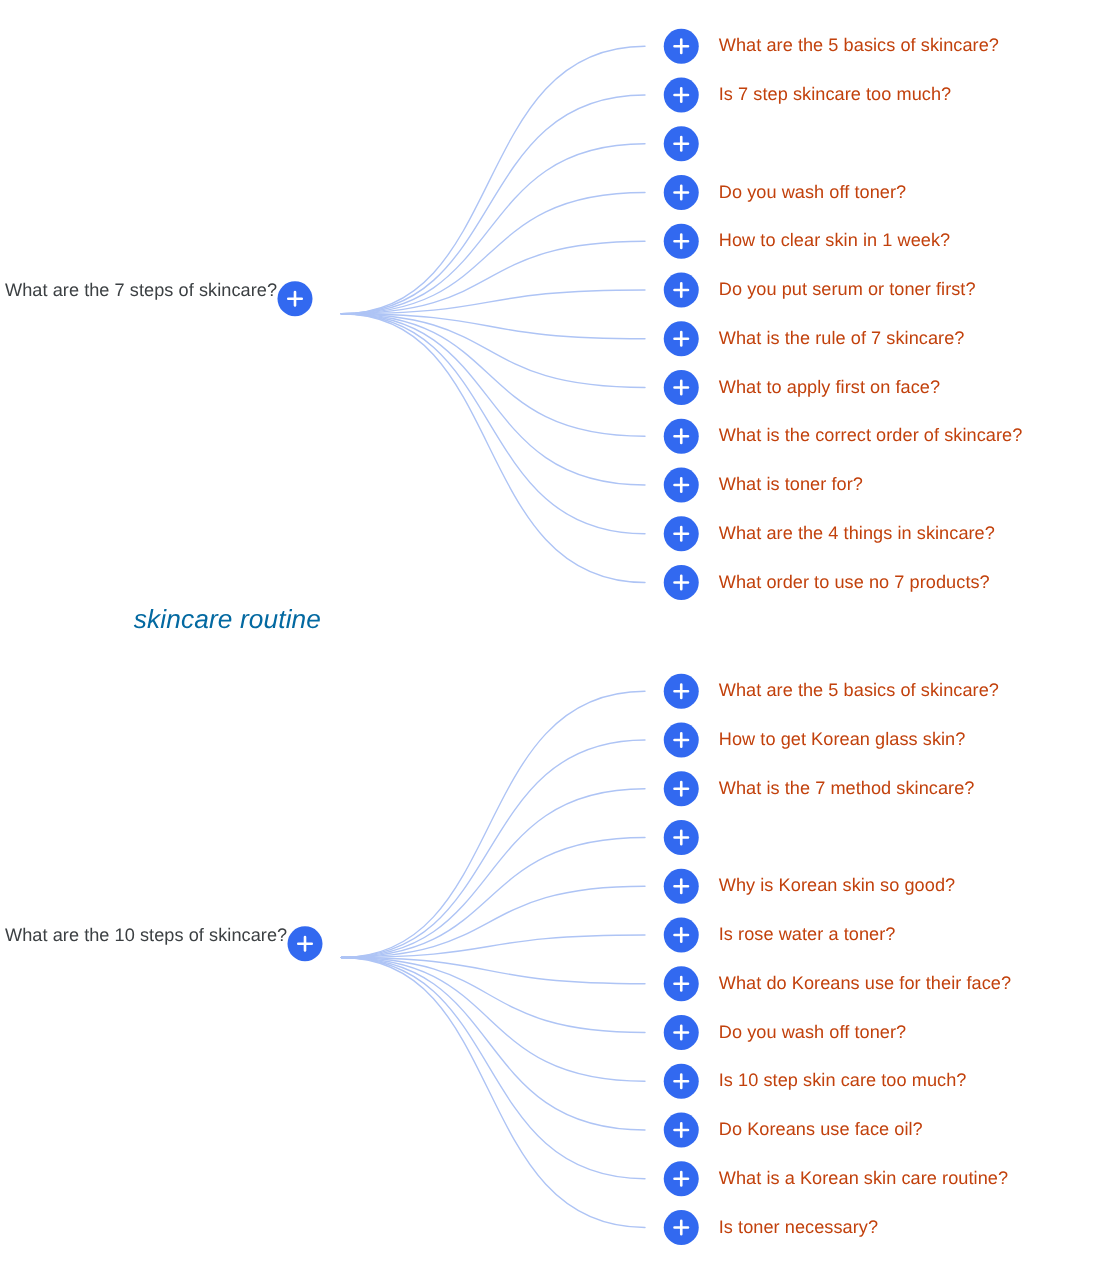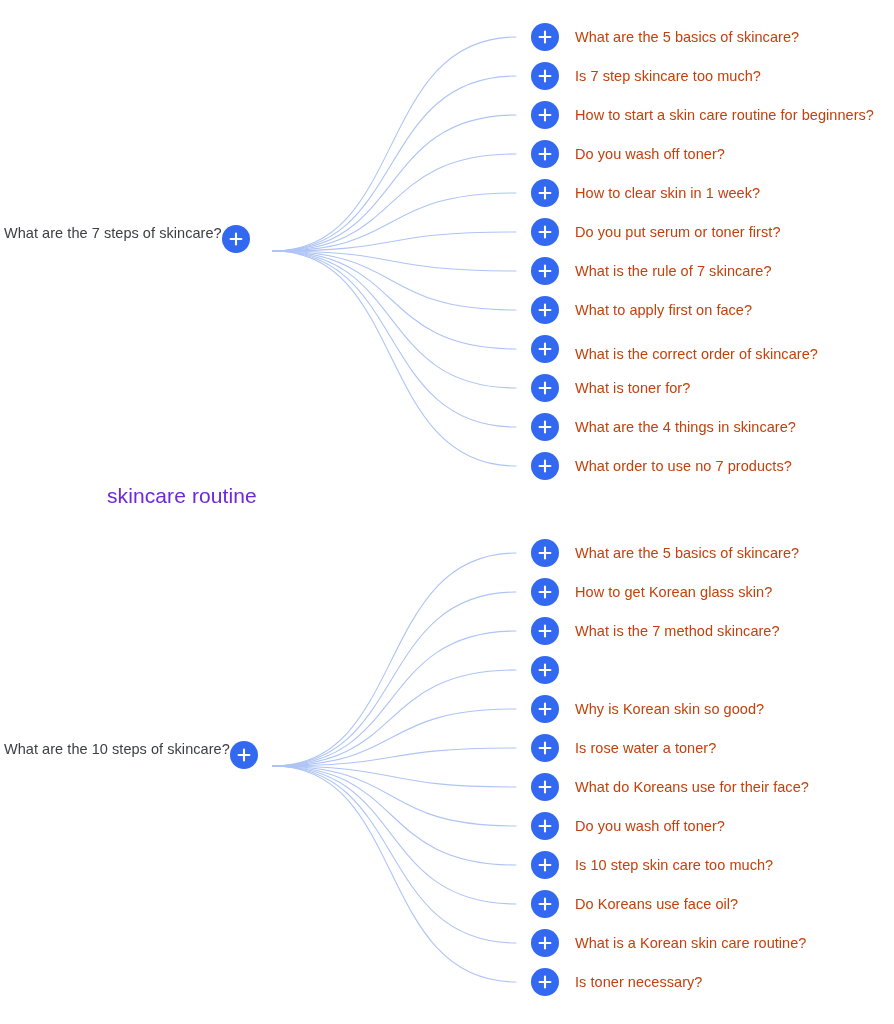--- a/index.html
+++ b/index.html
@@ -78,23 +78,24 @@
     margin-left: 16px;
     letter-spacing: 0.05px;
   }
 
   
   .group-caption {
     position: absolute;
     left: 107px;
     top: 482px;
     font-size: 21px;
-    color: #6d28d9;
+    color: #0369a1;
     letter-spacing: 0.1px;
     line-height: 28px;
+    font-style: italic;
   }
 </style>
 </head>
 <body>
 
 <div class="canvas">
 
   <svg class="edges" viewBox="0 0 894 1024" width="894" height="1024" aria-hidden="true">
     <g id="edges-top" fill="none" stroke="#aec4f5" stroke-width="1.1" stroke-linecap="round">
         <path d="M273,251 C406.65,251 375.06,37 516,37"></path>
@@ -160,21 +161,20 @@
           </svg>
         </div>
         <div class="leaf-label">Is 7 step skincare too much?</div>
       </div>
       <div class="leaf-row" style="left: 531px; top: 101px;">
         <div class="plus-btn">
           <svg width="14" height="14" viewBox="0 0 14 14">
             <path d="M7 1.6 V12.4 M1.6 7 H12.4" stroke="#ffffff" stroke-width="2.1" stroke-linecap="round"></path>
           </svg>
         </div>
-        <div class="leaf-label">How to start a skin care routine for beginners?</div>
       </div>
       <div class="leaf-row" style="left: 531px; top: 140px;">
         <div class="plus-btn">
           <svg width="14" height="14" viewBox="0 0 14 14">
             <path d="M7 1.6 V12.4 M1.6 7 H12.4" stroke="#ffffff" stroke-width="2.1" stroke-linecap="round"></path>
           </svg>
         </div>
         <div class="leaf-label">Do you wash off toner?</div>
       </div>
       <div class="leaf-row" style="left: 531px; top: 179px;">
@@ -202,21 +202,21 @@
         <div class="leaf-label">What is the rule of 7 skincare?</div>
       </div>
       <div class="leaf-row" style="left: 531px; top: 296px;">
         <div class="plus-btn">
           <svg width="14" height="14" viewBox="0 0 14 14">
             <path d="M7 1.6 V12.4 M1.6 7 H12.4" stroke="#ffffff" stroke-width="2.1" stroke-linecap="round"></path>
           </svg>
         </div>
         <div class="leaf-label">What to apply first on face?</div>
       </div>
-      <div class="leaf-row" style="left: 531px; top: 335px; align-items: flex-end;">
+      <div class="leaf-row" style="left: 531px; top: 335px;">
         <div class="plus-btn">
           <svg width="14" height="14" viewBox="0 0 14 14">
             <path d="M7 1.6 V12.4 M1.6 7 H12.4" stroke="#ffffff" stroke-width="2.1" stroke-linecap="round"></path>
           </svg>
         </div>
         <div class="leaf-label">What is the correct order of skincare?</div>
       </div>
       <div class="leaf-row" style="left: 531px; top: 374px;">
         <div class="plus-btn">
           <svg width="14" height="14" viewBox="0 0 14 14">

